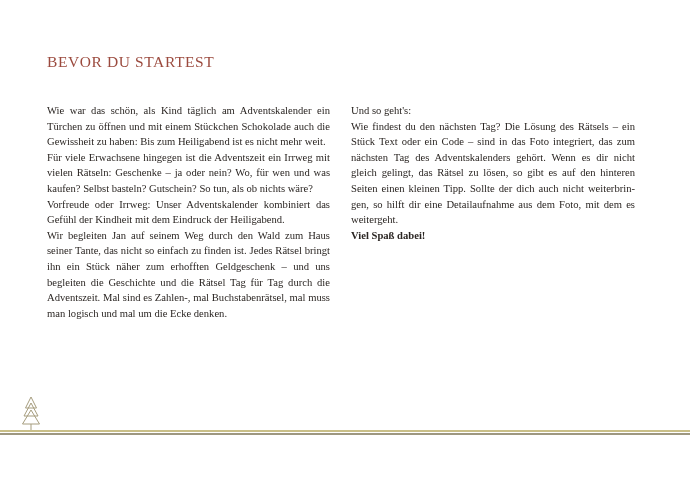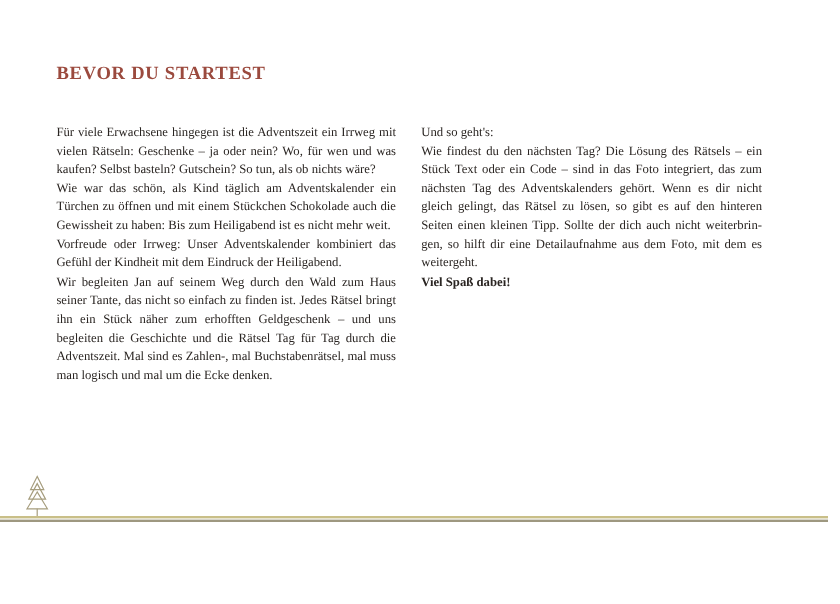--- a/index.html
+++ b/index.html
@@ -14,21 +14,21 @@
       overflow: hidden;
       font-family: "Liberation Serif", "DejaVu Serif", serif;
       color: #2a2522;
     }
     .page-title {
       position: absolute;
       left: 47px;
       top: 52px;
       margin: 0;
       font-size: 15.5px;
-      font-weight: bold;
+      font-weight: normal;
       letter-spacing: 0.6px;
       color: #9b4a3e;
       line-height: 20px;
     }
     .column {
       position: absolute;
       top: 103px;
       font-size: 10.6px;
       line-height: 15.6px;
       text-align: justify;
@@ -72,22 +72,22 @@
       width: 22px;
       height: 36px;
     }
   </style>
 </head>
 <body>
 
 <h1 class="page-title">BEVOR DU STARTEST</h1>
 
 <div class="column col-left">
+  <p>Wie war das schön, als Kind täglich am Adventskalender ein Türchen zu öffnen und mit einem Stückchen Schokolade auch die Gewissheit zu haben: Bis zum Heiligabend ist es nicht mehr weit.</p>
   <p>Für viele Erwachsene hingegen ist die Adventszeit ein Irrweg mit vielen Rätseln: Geschenke – ja oder nein? Wo, für wen und was kaufen? Selbst basteln? Gutschein? So tun, als ob nichts wäre?</p>
-  <p>Wie war das schön, als Kind täglich am Adventskalender ein Türchen zu öffnen und mit einem Stückchen Schokolade auch die Gewissheit zu haben: Bis zum Heiligabend ist es nicht mehr weit.</p>
   <p>Vorfreude oder Irrweg: Unser Adventskalender kombiniert das Gefühl der Kindheit mit dem Eindruck der Heiligabend.</p>
   <p>Wir begleiten Jan auf seinem Weg durch den Wald zum Haus seiner Tante, das nicht so einfach zu finden ist. Jedes Rätsel bringt ihn ein Stück näher zum erhofften Geldgeschenk – und uns begleiten die Geschichte und die Rätsel Tag für Tag durch die Adventszeit. Mal sind es Zahlen-, mal Buchstabenrätsel, mal muss man logisch und mal um die Ecke denken.</p>
 </div>
 
 <div class="column col-right">
   <p>Und so geht's:</p>
   <p>Wie findest du den nächsten Tag? Die Lösung des Rätsels – ein Stück Text oder ein Code – sind in das Foto integriert, das zum nächsten Tag des Adventskalenders gehört. Wenn es dir nicht gleich gelingt, das Rätsel zu lösen, so gibt es auf den hinteren Seiten einen kleinen Tipp. Sollte der dich auch nicht weiterbrin­gen, so hilft dir eine Detailaufnahme aus dem Foto, mit dem es weitergeht.</p>
   <p class="closing">Viel Spaß dabei!</p>
 </div>
 

